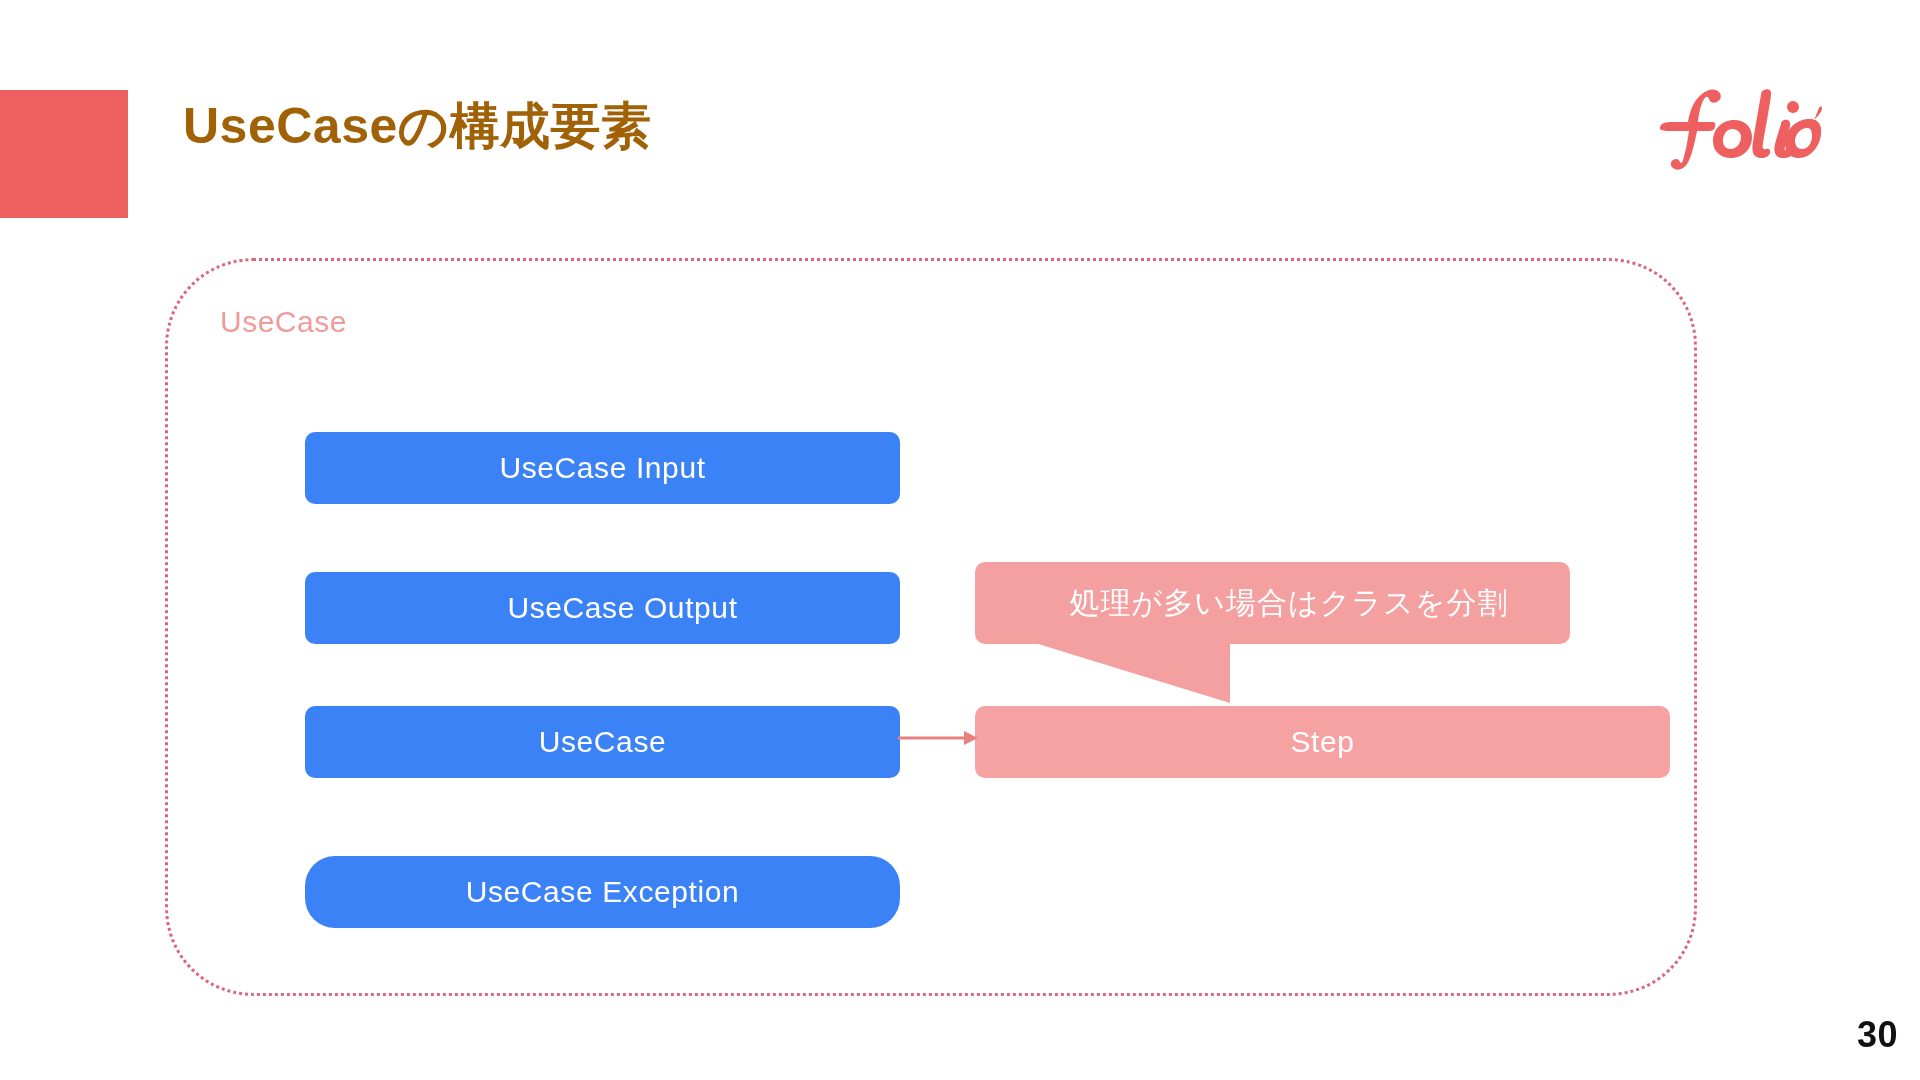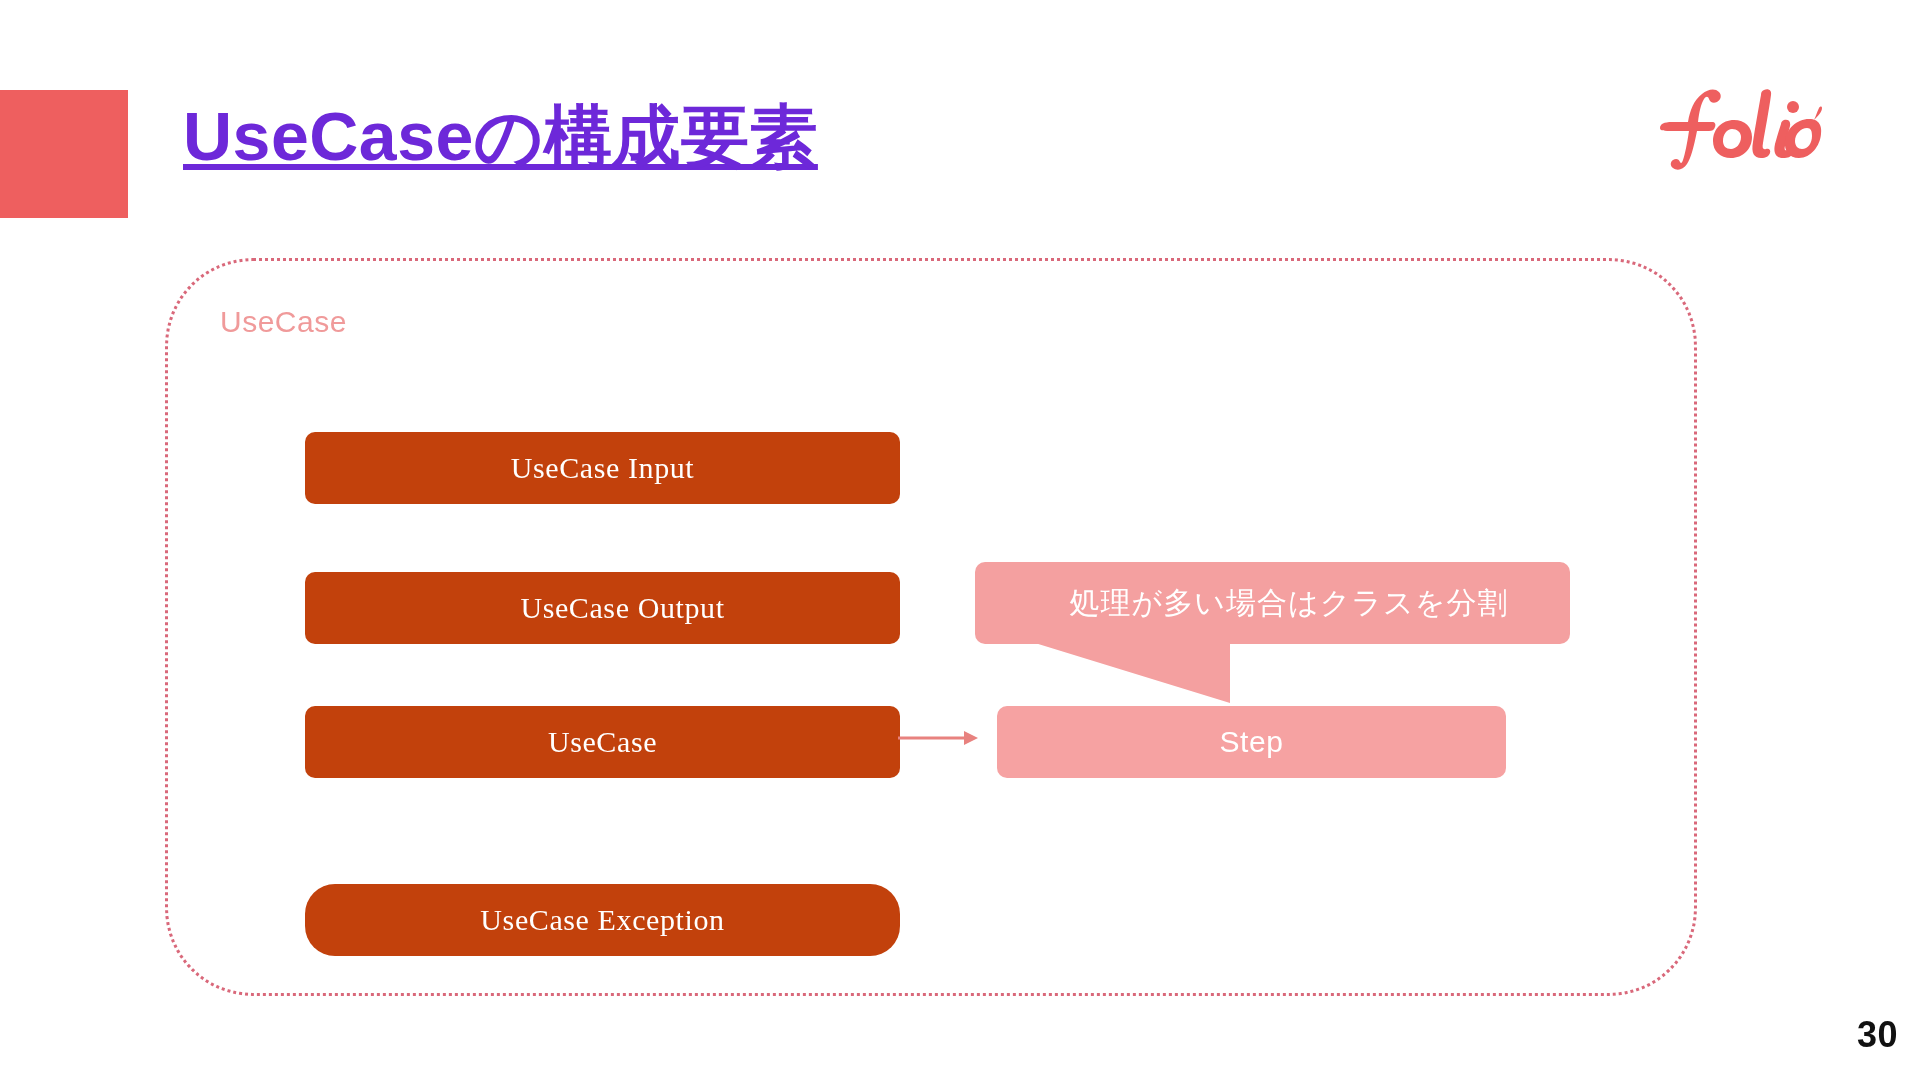--- a/index.html
+++ b/index.html
@@ -23,27 +23,26 @@
     top: 90px;
     width: 128px;
     height: 128px;
     background: #ee5f5f;
   }
 
   #page-title {
     position: absolute;
     left: 183px;
     top: 96px;
-    font-size: 68px;
+    font-size: 50px;
     font-weight: bold;
     letter-spacing: 0.5px;
-    color: #6d28d9;
+    color: #a16207;
     white-space: nowrap;
     line-height: 1.2;
-    text-decoration: underline;
   }
 
   #brand-logo {
     position: absolute;
     right: 98px;
     top: 76px;
     width: 180px;
     height: 96px;
   }
 
@@ -77,30 +76,30 @@
     border-radius: 10px;
     display: flex;
     align-items: center;
     justify-content: center;
     color: #ffffff;
     font-size: 30px;
     letter-spacing: 0.6px;
     white-space: nowrap;
   }
 
-  .comp-box.primary { background: #c2410c; font-family: Liberation Serif, serif; }
+  .comp-box.primary { background: #3b82f6; }
   .comp-box.secondary { background: #f6a2a2; }
 
   .col-left  { left: 305px;  width: 595px; }
-  .col-right { left: 997px;  width: 509px; }
+  .col-right { left: 975px;  width: 695px; }
 
   .row-1 { top: 432px; }
   .row-2 { top: 572px; padding-left: 40px; }
   .row-3 { top: 706px; }
-  .row-4 { top: 884px; border-radius: 30px; }
+  .row-4 { top: 856px; border-radius: 30px; }
 
   
   #callout {
     position: absolute;
     left: 975px;
     top: 562px;
     width: 595px;
     height: 82px;
     background: #f4a0a0;
     border-radius: 10px;

